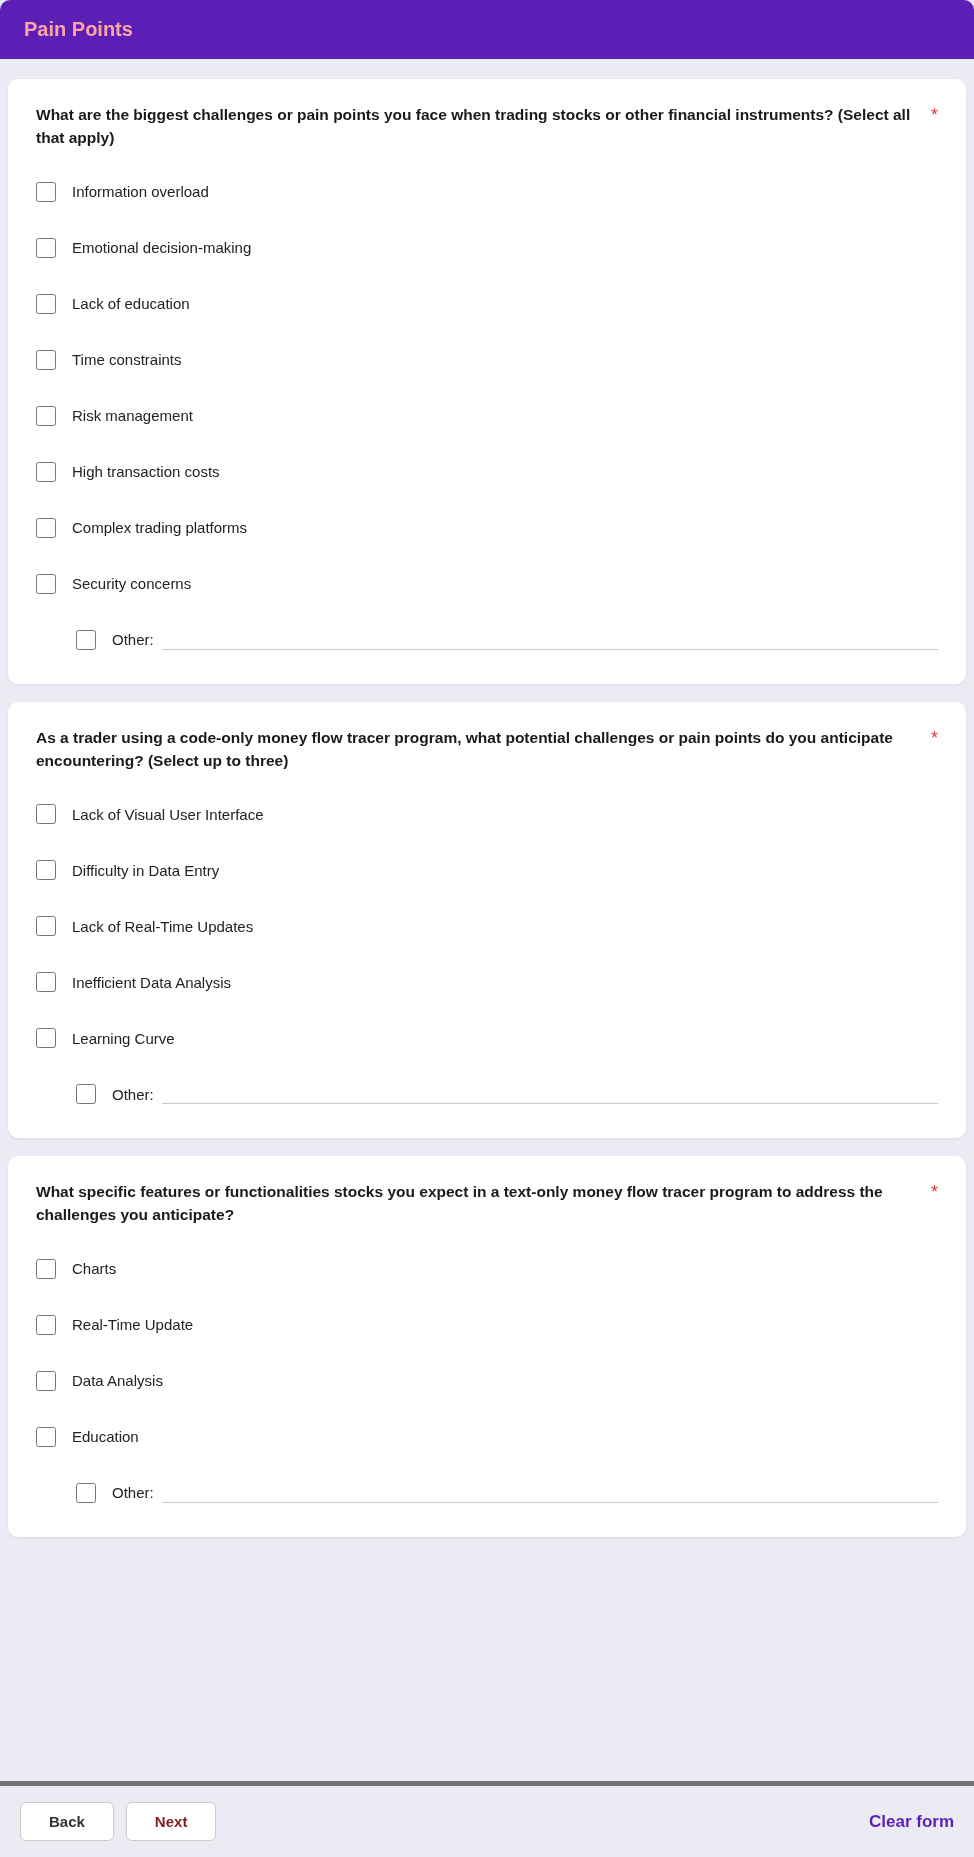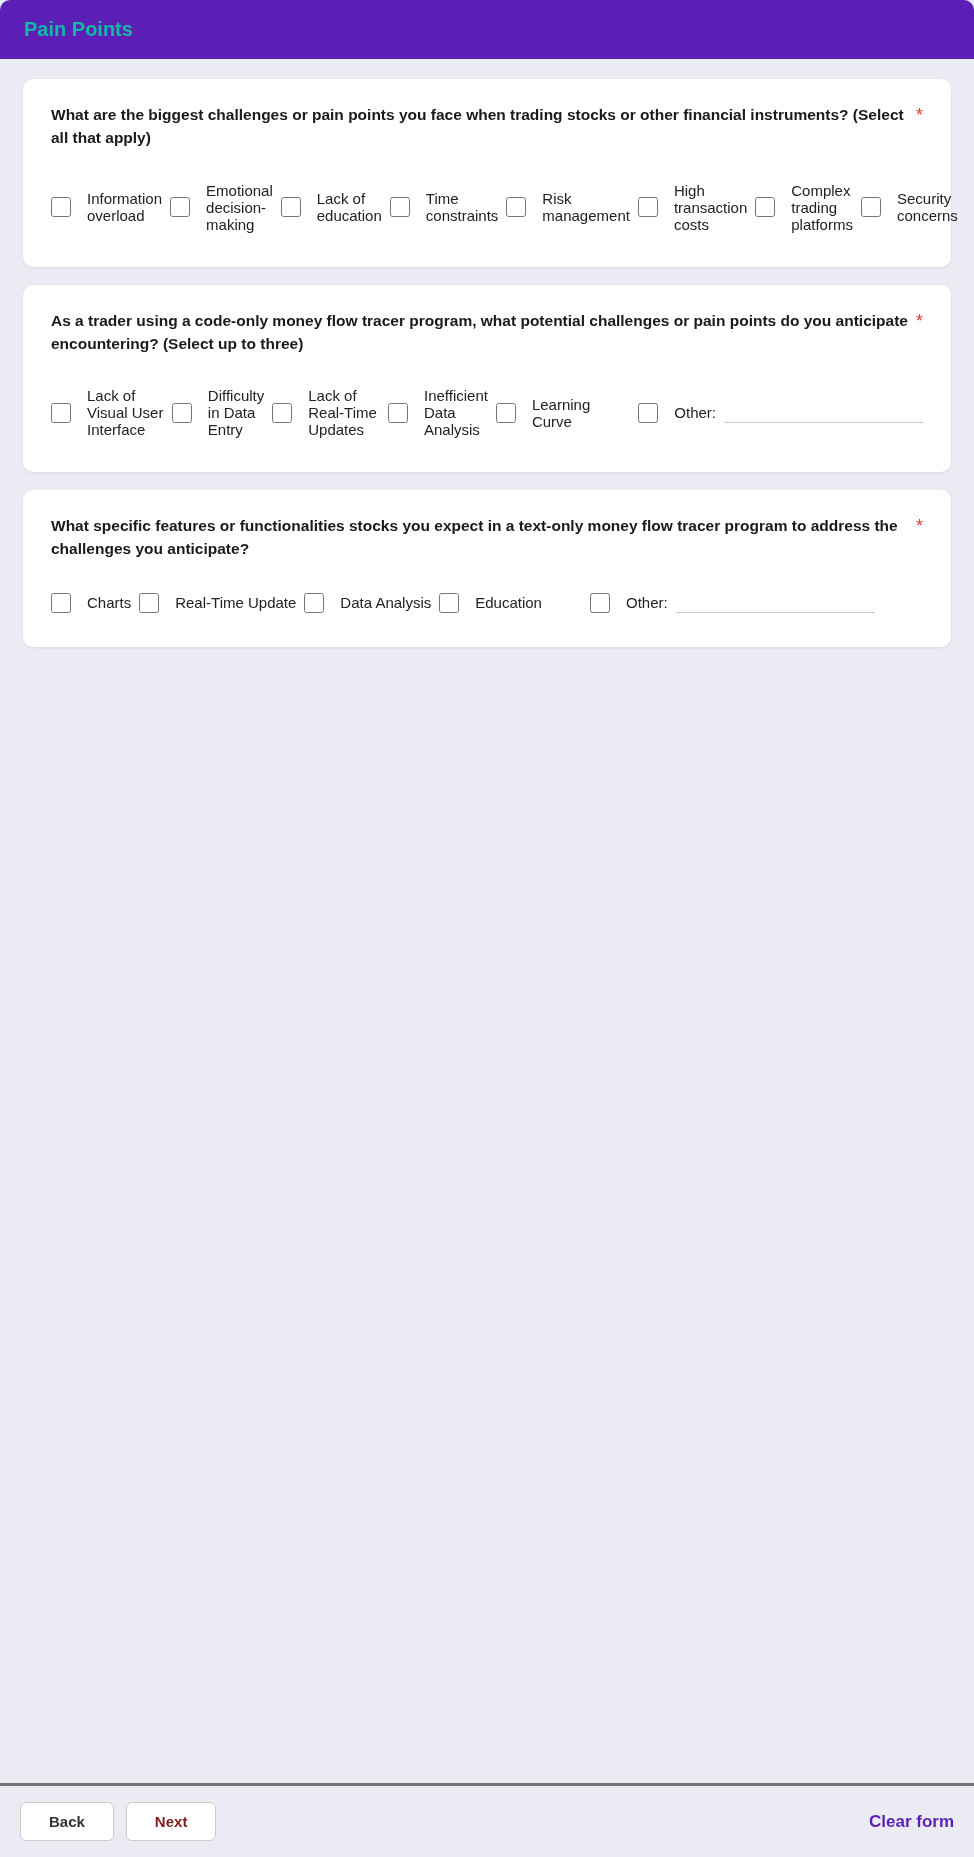--- a/index.html
+++ b/index.html
@@ -17,28 +17,28 @@
       flex-direction: column;
     }
 
     .page-header {
       background-color: #5c1fb5;
       padding: 18px 24px;
       border-radius: 10px 10px 0 0;
     }
 
     .page-header h1 {
-      color: #14b8a6;
+      color: #fca5a5;
       font-size: 20px;
       font-weight: 700;
     }
 
     .page-body {
       background-color: #ebebf4;
-      padding: 20px 23px;
+      padding: 20px 8px;
       flex: 1;
       display: flex;
       flex-direction: column;
       gap: 18px;
     }
 
     .card {
       background-color: #fff;
       border-radius: 10px;
       padding: 24px 28px;
@@ -63,22 +63,22 @@
     .required-star {
       color: #e53935;
       font-size: 18px;
       margin-left: 8px;
       flex-shrink: 0;
       margin-top: 2px;
     }
 
     .checkbox-list {
       display: flex;
-      flex-direction: row;
-      gap: 8px;
+      flex-direction: column;
+      gap: 16px;
     }
 
     .checkbox-item {
       display: flex;
       align-items: center;
       padding: 10px 0;
     }
 
     .checkbox-item input[type="checkbox"] {
       width: 20px;
@@ -128,21 +128,21 @@
       padding-bottom: 2px;
       background: transparent;
     }
 
     .footer {
       background-color: #ebebf4;
       padding: 16px 20px;
       display: flex;
       align-items: center;
       justify-content: space-between;
-      border-top: 3px solid #737373;
+      border-top: 5px solid #737373;
     }
 
     .footer-left {
       display: flex;
       gap: 12px;
     }
 
     .btn-back,
     .btn-next {
       padding: 10px 28px;

